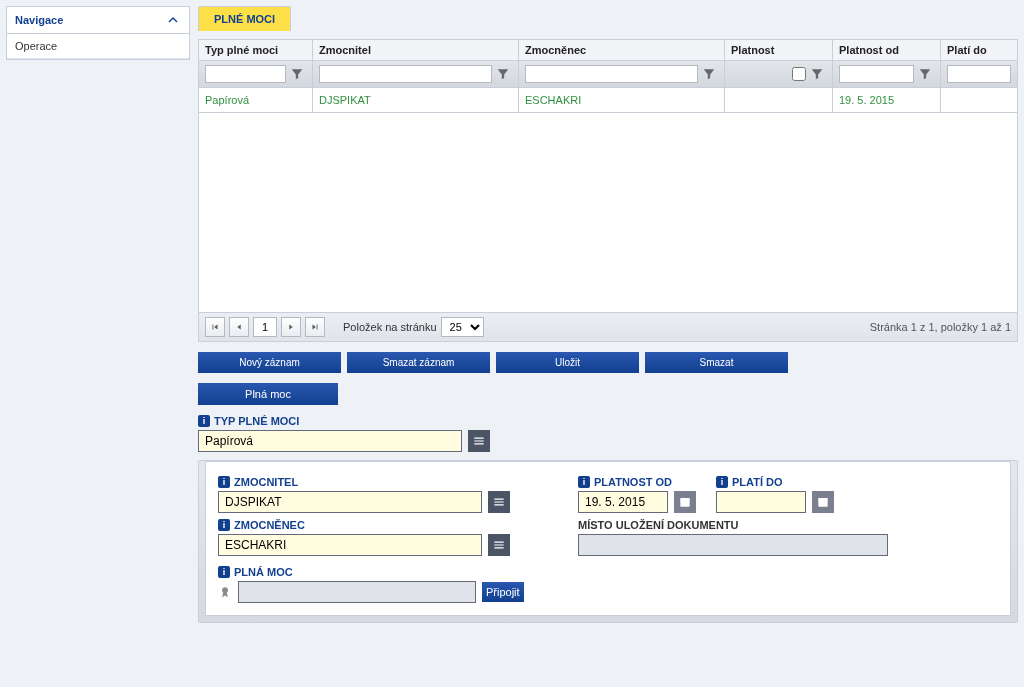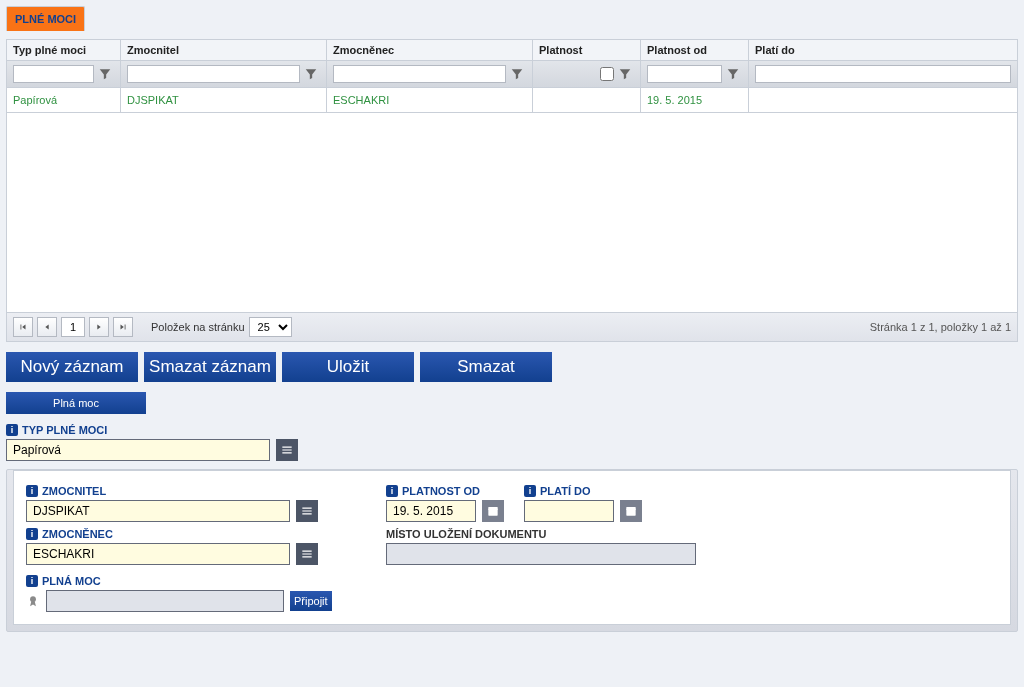--- a/index.html
+++ b/index.html
@@ -13,21 +13,21 @@
   .panel .hdr { display:flex; align-items:center; justify-content:space-between; padding:5px 8px; border-bottom:1px solid #c9cfd8; color:#12408f; font-weight:bold; cursor:pointer; }
   .panel .item { padding:6px 8px; border-bottom:1px solid #e3e6ec; cursor:pointer; }
   .chevron { width:16px; height:16px; display:inline-block; }
   .chevron svg { width:16px; height:16px; stroke:#12408f; }
 
   
   .right-col { flex:1; display:flex; flex-direction:column; gap:8px; }
 
   
   .tabstrip { display:flex; }
-  .tab { background:#f97316; border:1px solid #c9cfd8; border-bottom:none; padding:6px 8px; color:#12408f; font-weight:bold; border-radius:2px 2px 0 0; cursor:pointer; }
+  .tab { background:#fde047; border:1px solid #c9cfd8; border-bottom:none; padding:6px 15px; color:#12408f; font-weight:bold; border-radius:2px 2px 0 0; cursor:pointer; }
 
   
   .grid-wrap { background:#fff; border:1px solid #c9cfd8; display:flex; flex-direction:column; }
   .grid-head, .grid-filter, .grid-row { display:flex; border-bottom:1px solid #c9cfd8; }
   .col { border-right:1px solid #c9cfd8; padding:4px 6px; overflow:hidden; white-space:nowrap; }
   .col:last-child { border-right:none; }
   .c0 { width:114px; }
   .c1 { width:206px; }
   .c2 { width:206px; }
   .c3 { width:108px; }
@@ -49,21 +49,21 @@
   .pager-left { display:flex; align-items:center; gap:4px; }
   .pg-btn { width:20px; height:20px; border:1px solid #b4b9c2; background:linear-gradient(#fff,#e9ecf1); display:flex; align-items:center; justify-content:center; cursor:pointer; }
   .pg-btn svg { width:10px; height:10px; fill:#555; }
   .pg-input { width:24px; height:20px; border:1px solid #b4b9c2; text-align:center; font-size:11px; }
   .pg-select { height:20px; border:1px solid #b4b9c2; background:#fff; font-size:11px; padding:1px 4px; }
   .pg-text { color:#333; }
   .pager-right { color:#555; font-size:11px; }
 
   
   .actionbar { display:flex; gap:6px; padding:2px 0; }
-  .btn { background:linear-gradient(#2a57b0,#12408f); color:#fff; border:none; padding:5px 0; font-size:17px; cursor:pointer; width:132px; text-align:center; }
+  .btn { background:linear-gradient(#2a57b0,#12408f); color:#fff; border:none; padding:5px 0; font-size:10px; cursor:pointer; width:143px; text-align:center; }
 
   
   .sectionbtn { background:linear-gradient(#2a57b0,#12408f); color:#fff; border:none; padding:5px 18px; font-size:11px; cursor:pointer; width:140px; text-align:center; }
   .field-label { color:#12408f; font-weight:bold; display:flex; align-items:center; gap:4px; margin-bottom:3px; margin-top:2px; }
   .info-icon { width:12px; height:12px; display:inline-flex; align-items:center; justify-content:center; background:#12408f; color:#fff; font-size:9px; font-weight:bold; border-radius:2px; }
   .cert-icon { width:14px; height:14px; }
   .cert-icon svg { width:14px; height:14px; fill:#8a8a8a; }
   .input-row { display:flex; align-items:center; gap:6px; }
   .txt { height:22px; border:1px solid #646a79; background:#fffce0; padding:2px 6px; font-size:12px; }
   .txt.plain { background:#e0e3ea; }
@@ -81,20 +81,35 @@
   .form-colL { width:320px; }
   .form-colR { flex:1; }
 
   .connect-btn { background:linear-gradient(#2a57b0,#12408f); color:#fff; border:none; padding:4px 4px; font-size:11px; cursor:pointer; }
 </style>
 </head>
 <body>
 
 <div class="main-layout">
 
+  <div class="left-col">
+    <div class="panel">
+      <div class="hdr">
+        <span>Navigace</span>
+        <span class="chevron">
+          <svg viewBox="0 0 24 24" fill="none" stroke-width="2">
+              <path d="M6 15l6-6 6 6"></path>
+            </svg>
+        </span>
+      </div>
+      <div class="item">
+        <span>Operace</span>
+      </div>
+    </div>
+  </div>
 
   <div class="right-col">
 
     <div class="tabstrip">
       <div class="tab">
         <span>PLNÉ MOCI</span>
       </div>
     </div>
 
     <div class="grid-wrap">

